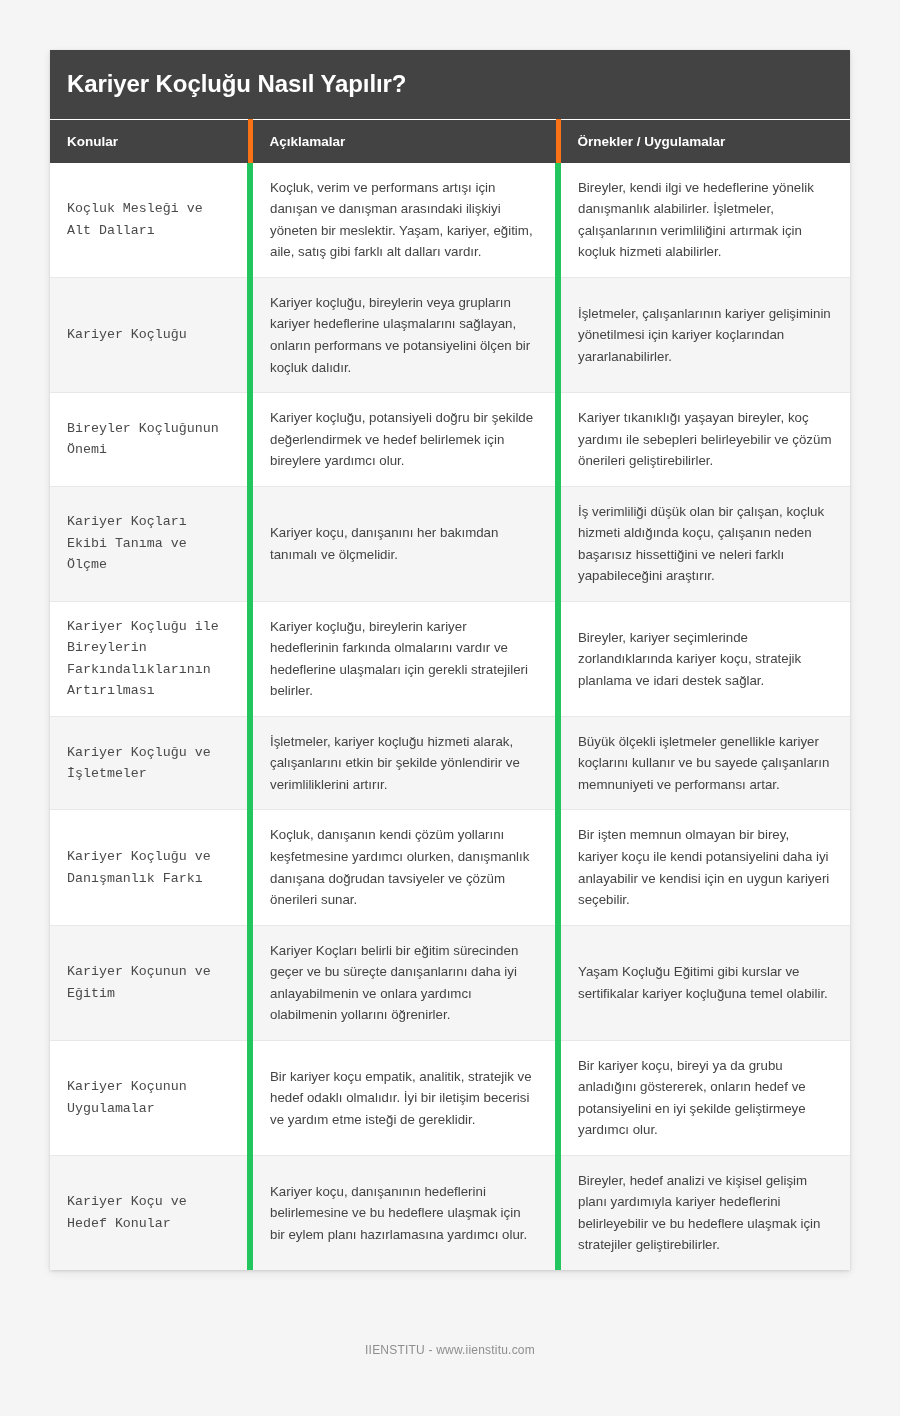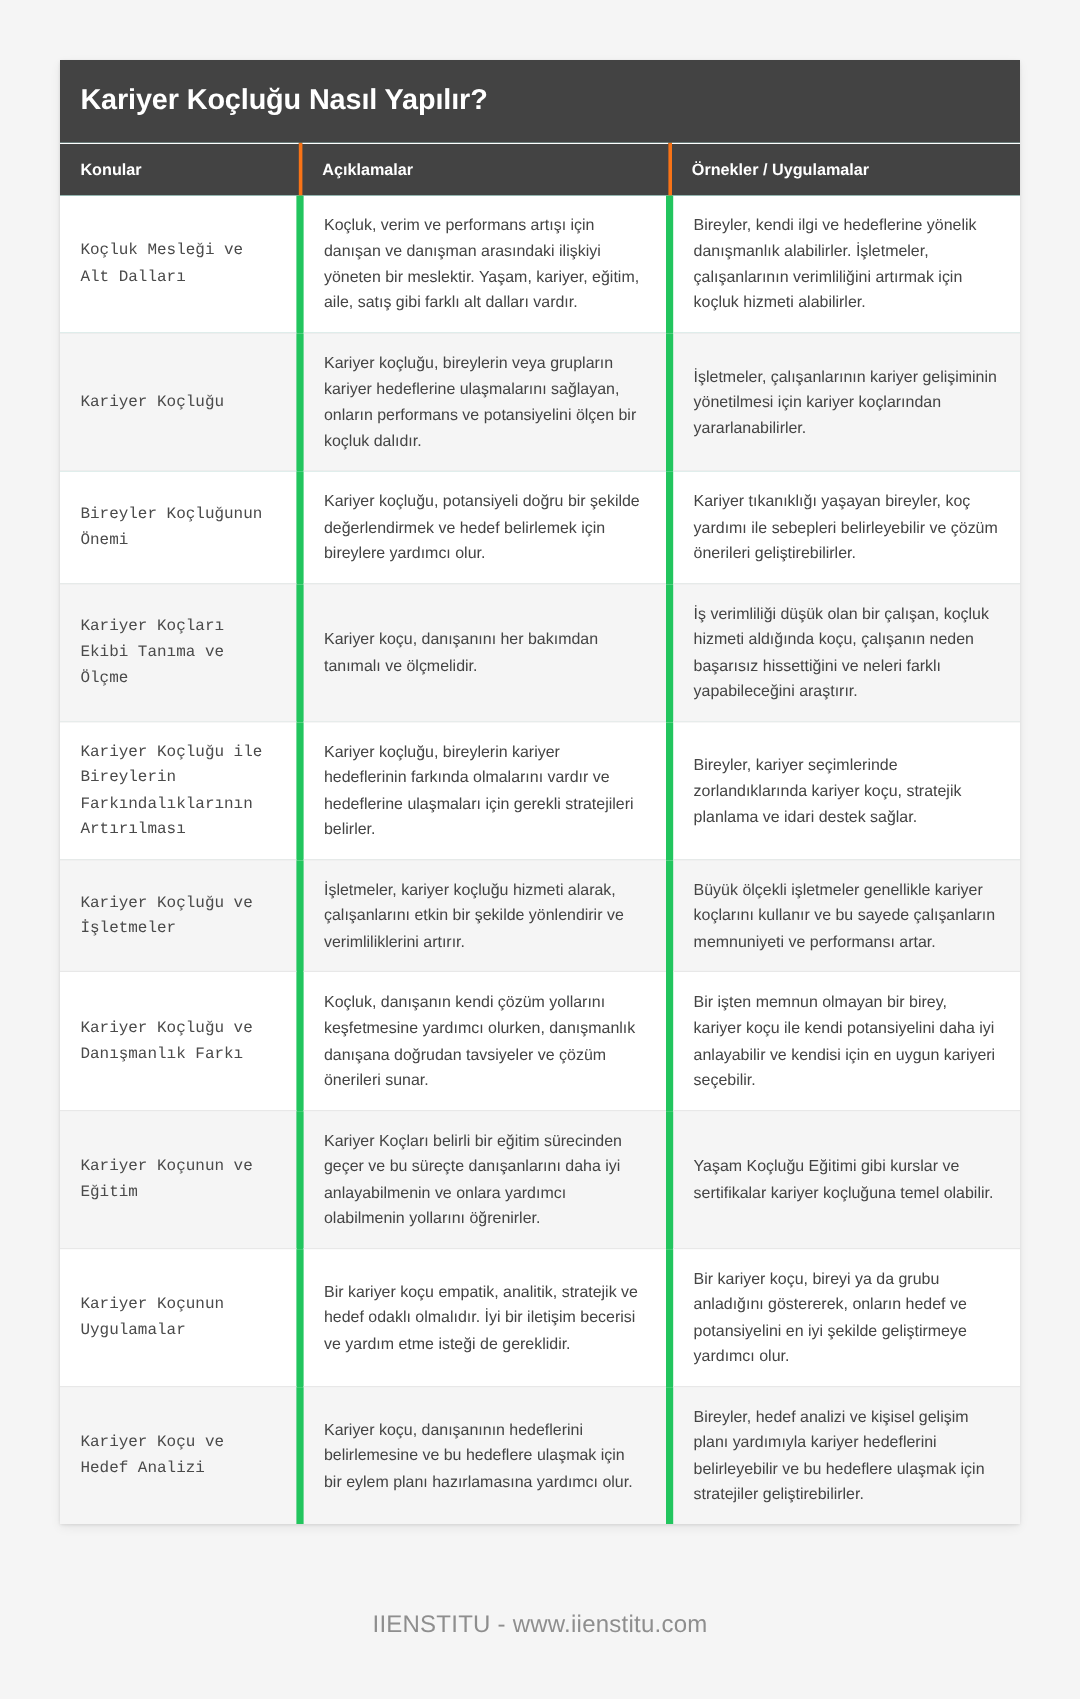--- a/index.html
+++ b/index.html
@@ -20,21 +20,21 @@
     width: 900px;
     height: 1416px;
     background: #f5f5f5;
     overflow: hidden;
   }
   .card {
     position: absolute;
     left: 50px;
     top: 50px;
     width: 800px;
-    background: #5eead4;
+    background: #ef4444;
     box-shadow: 0 1px 3px rgba(0,0,0,0.13), 0 3px 9px rgba(0,0,0,0.07);
   }
   .card-title {
     background: #434343;
     color: #ffffff;
     font-size: 24px;
     font-weight: bold;
     line-height: 1.2;
     padding: 20px 0 20px 17px;
     letter-spacing: -0.1px;
@@ -49,21 +49,21 @@
   table.grid col.c3 { width: 292px; }
 
   thead th {
     background: #434343;
     color: #ffffff;
     font-size: 13.5px;
     font-weight: bold;
     text-align: left;
     vertical-align: middle;
     padding: 14px 16px 14px 17px;
-    border-left: 3px solid #f97316;
+    border-left: 5px solid #f97316;
     border-top: 1px solid #ffffff;
   }
   thead th:first-child { border-left: none; }
 
   tbody td {
     font-size: 13.3px;
     line-height: 1.62;
     color: #444444;
     vertical-align: middle;
     padding: 14px 18px 14px 17px;
@@ -77,21 +77,21 @@
   tbody tr:first-child td { border-top: none; }
 
   td.topic { color: #4a4a4a; }
 
   .footer {
     position: absolute;
     left: 0;
     top: 1343px;
     width: 900px;
     text-align: center;
-    font-size: 20px;
+    font-size: 12px;
     color: #8e8e8e;
     letter-spacing: 0.2px;
   }
 </style>
 </head>
 <body>
 
 <div class="page">
 
   <div class="card">
@@ -161,21 +161,21 @@
           <td>Yaşam Koçluğu Eğitimi gibi kurslar ve sertifikalar kariyer koçluğuna temel olabilir.</td>
         </tr>
 
         <tr>
           <td class="topic">Kariyer Koçunun Uygulamalar</td>
           <td>Bir kariyer koçu empatik, analitik, stratejik ve hedef odaklı olmalıdır. İyi bir iletişim becerisi ve yardım etme isteği de gereklidir.</td>
           <td>Bir kariyer koçu, bireyi ya da grubu anladığını göstererek, onların hedef ve potansiyelini en iyi şekilde geliştirmeye yardımcı olur.</td>
         </tr>
 
         <tr>
-          <td class="topic">Kariyer Koçu ve Hedef Analizi</td>
+          <td class="topic">Kariyer Koçu ve Hedef Konular</td>
           <td>Kariyer koçu, danışanının hedeflerini belirlemesine ve bu hedeflere ulaşmak için bir eylem planı hazırlamasına yardımcı olur.</td>
           <td>Bireyler, hedef analizi ve kişisel gelişim planı yardımıyla kariyer hedeflerini belirleyebilir ve bu hedeflere ulaşmak için stratejiler geliştirebilirler.</td>
         </tr>
 
       </tbody>
     </table>
   </div>
 
   <div class="footer">IIENSTITU - www.iienstitu.com</div>
 

